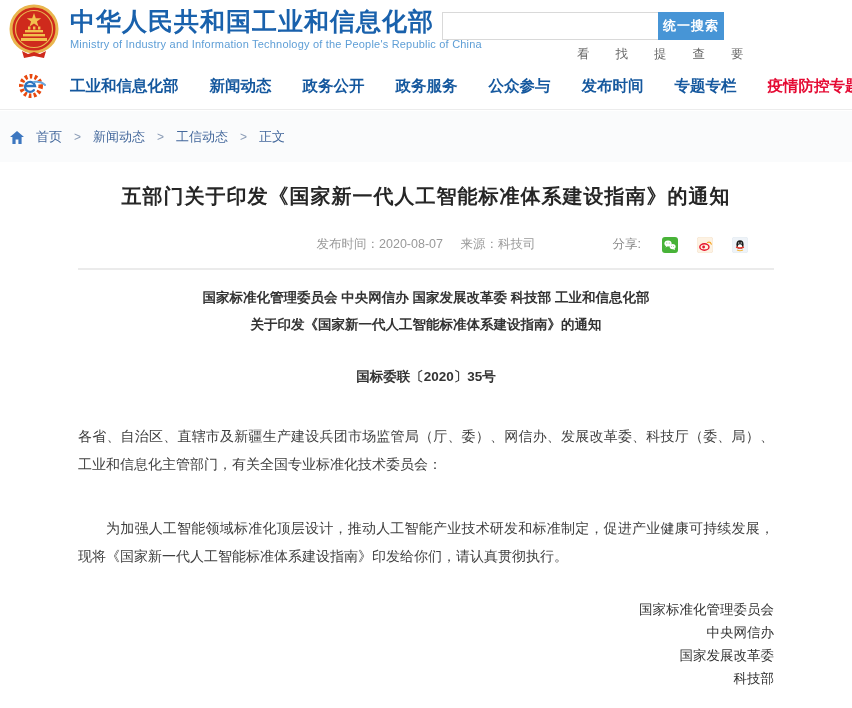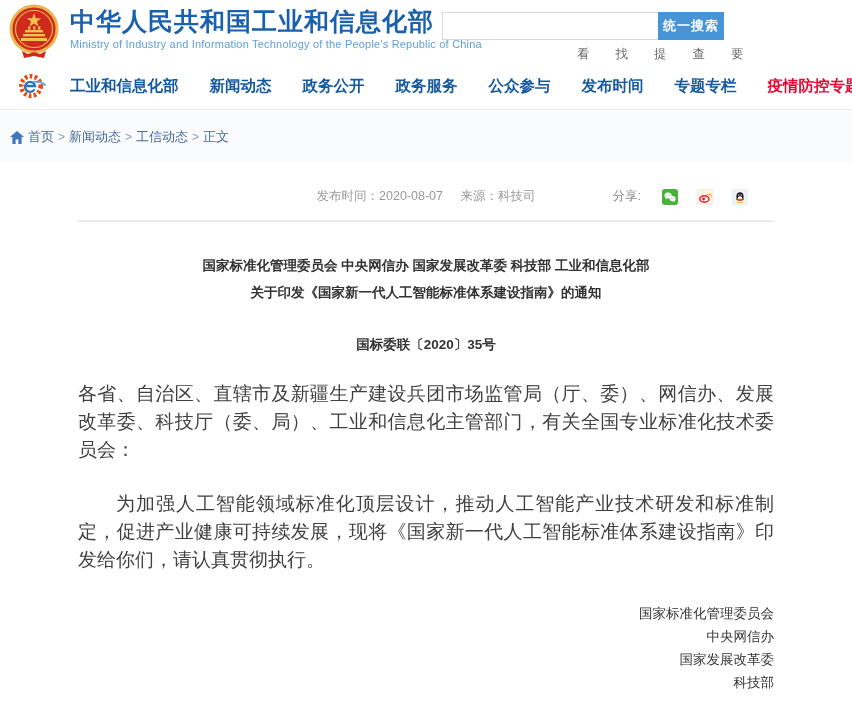--- a/index.html
+++ b/index.html
@@ -21,38 +21,38 @@
   .quick-links { position:absolute; top:46px; left:577px; display:flex; gap:26px; }
   .quick-links span { font-size:12.5px; color:#666; cursor:pointer; }
   
   .navbar { position:absolute; top:62px; left:0; width:852px; height:48px; background:#fff; border-bottom:1px solid #ececec; }
   .nav-logo { position:absolute; left:18px; top:9px; width:30px; height:30px; cursor:pointer; }
   .nav-items { position:absolute; left:70px; top:0; height:48px; display:flex; align-items:center; gap:31px; }
   .nav-item { font-size:15.5px; font-weight:bold; color:#15589e; cursor:pointer; white-space:nowrap; }
   .nav-item.red { color:#e50a33; }
   
   .crumb-band { position:absolute; top:111px; left:0; width:852px; height:51px; background:#fafbfc; }
-  .crumbs { position:absolute; left:10px; top:17px; display:flex; align-items:center; gap:4px; font-size:13px; color:#45699c; }
+  .crumbs { position:absolute; left:10px; top:17px; display:flex; align-items:center; gap:12px; font-size:13px; color:#45699c; }
   .crumbs .sep { color:#8a9bb5; font-size:12px; }
   .crumb { cursor:pointer; }
   .home-ico { width:14px; height:13px; display:inline-block; }
   
   .article { position:absolute; top:162px; left:78px; width:696px; }
   .art-title { margin-top:21px; text-align:center; font-size:20px; font-weight:bold; color:#262626; letter-spacing:1px; }
   .meta-row { position:relative; margin-top:26px; height:18px; font-size:12.5px; color:#999; }
   .meta-center { text-align:center; }
   .meta-center span { margin:6px 7px; }
   .share-wrap { position:absolute; right:26px; top:0; display:flex; align-items:center; gap:19px; }
   .share-label { color:#8a8a8a; font-size:12.5px; margin-right:2px; }
   .share-ico { width:16px; height:16px; cursor:pointer; display:block; }
   .divider { margin-top:14px; border-bottom:2px solid #ebebeb; }
   .doc-line { text-align:center; font-weight:bold; font-size:13.5px; color:#333; line-height:27px; }
-  .doc-line.first { margin-top:30px; }
+  .doc-line.first { margin-top:14px; }
   .doc-number { text-align:center; font-weight:bold; font-size:13.5px; color:#333; margin-top:30px; }
-  .para { font-size:19px; color:#404040; line-height:28px; margin-top:26px; text-align:justify; }
+  .para { font-size:14px; color:#404040; line-height:28px; margin-top:36px; text-align:justify; }
   .para.indent { text-indent:2em; }
   .attachment { font-size:13px; color:#333; margin-top:26px; text-indent:2em; }
   .signatures { margin-top:28px; text-align:right; font-size:13.5px; color:#333; line-height:23px; }
 </style>
 </head>
 <body>
 
 <div class="masthead">
   <div class="emblem">
     <svg viewBox="0 0 52 56" width="52" height="56">
@@ -117,20 +117,21 @@
     <span class="sep">&gt;</span>
     <span class="crumb">新闻动态</span>
     <span class="sep">&gt;</span>
     <span class="crumb">工信动态</span>
     <span class="sep">&gt;</span>
     <span class="crumb">正文</span>
   </div>
 </div>
 
 <div class="article">
+  <h1 class="art-title">五部门关于印发《国家新一代人工智能标准体系建设指南》的通知</h1>
 
   <div class="meta-row">
     <div class="meta-center">
       <span>发布时间：2020-08-07</span>
       <span>来源：科技司</span>
     </div>
     <div class="share-wrap">
       <span class="share-label">分享:</span>
       <span class="share-ico">
         <svg viewBox="0 0 16 16" width="16" height="16">

